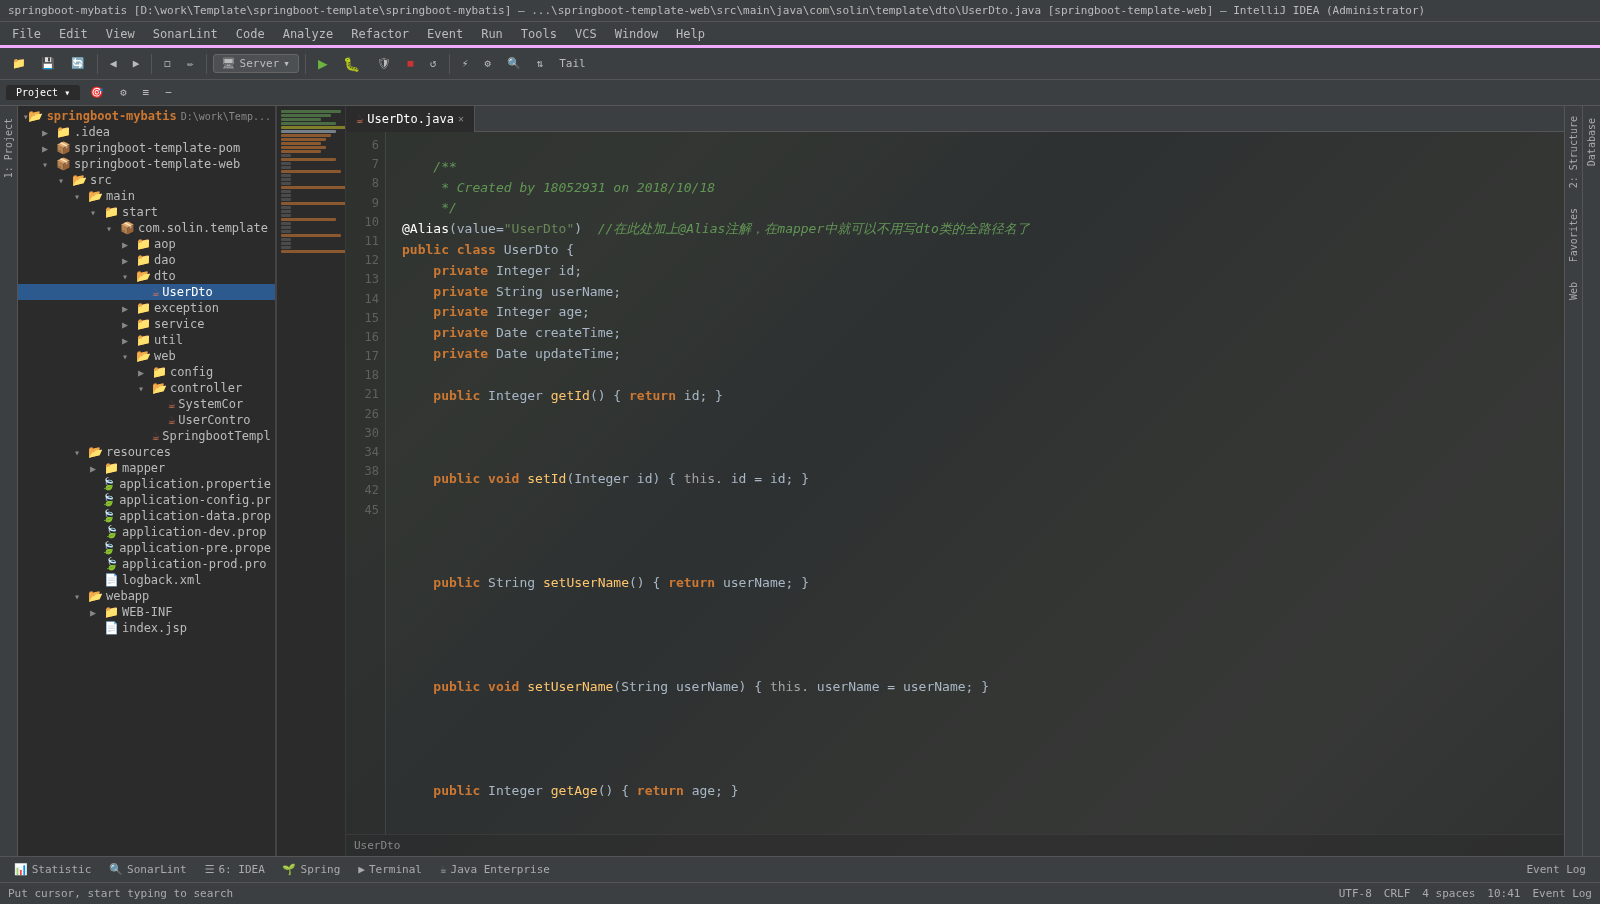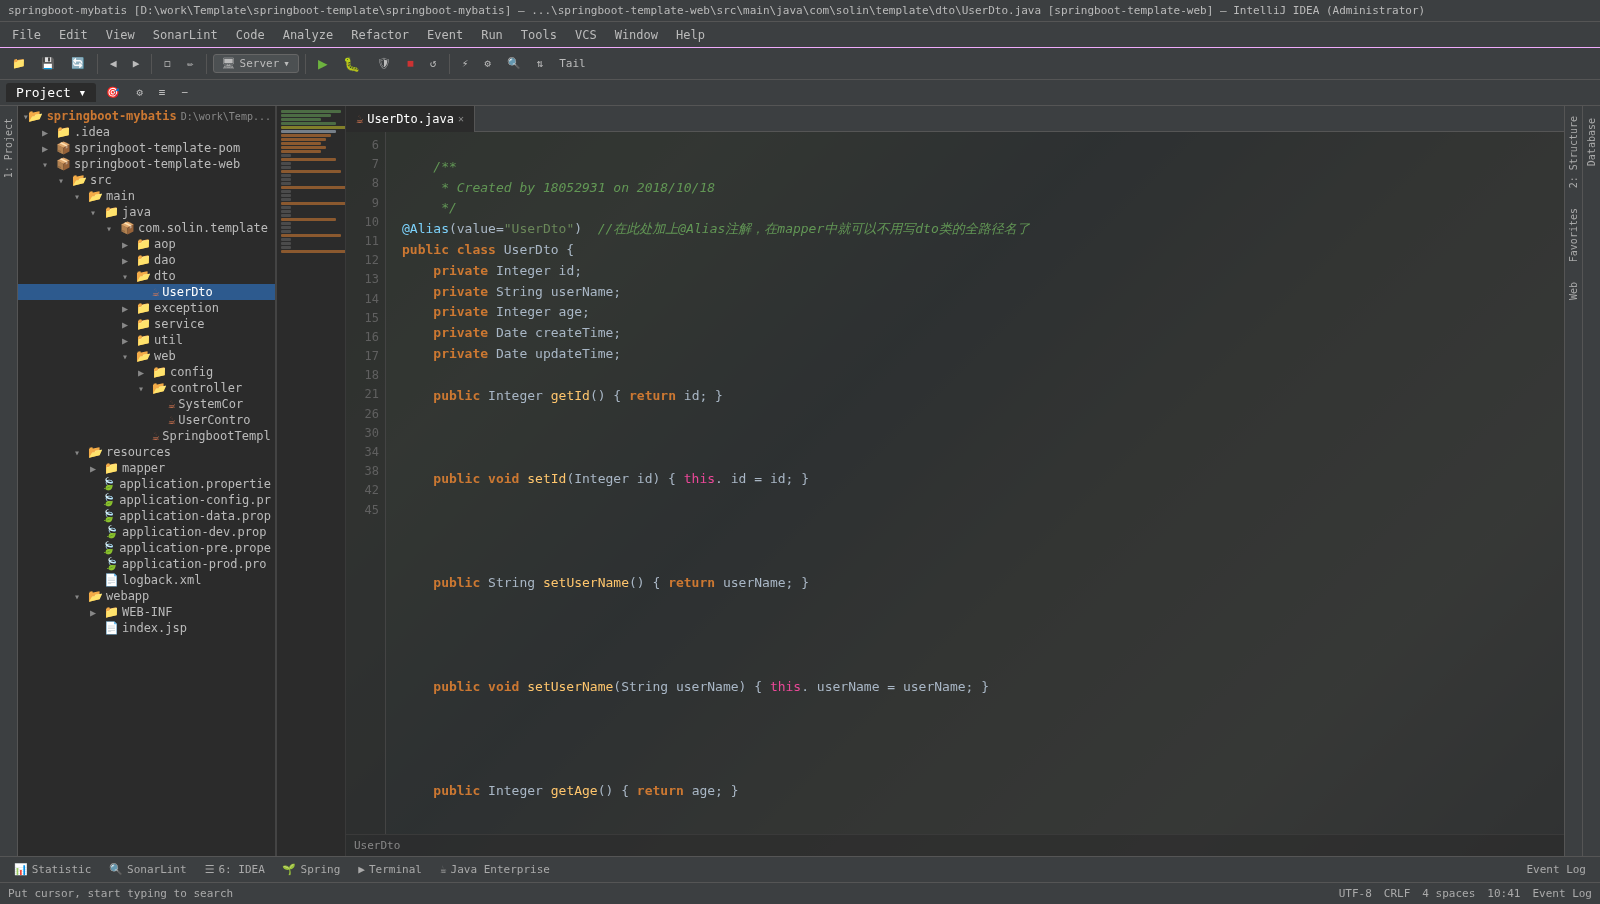--- a/index.html
+++ b/index.html
@@ -18,21 +18,21 @@
     }
     #title-bar span { overflow: hidden; white-space: nowrap; text-overflow: ellipsis; }
 
     
     #menu-bar {
       height: 26px;
       background: #3c3f41;
       display: flex;
       align-items: center;
       padding: 0 4px;
-      border-bottom: 1px solid #f0abfc;
+      border-bottom: 3px solid #f0abfc;
       gap: 2px;
     }
     .menu-item {
       color: #bbbbbb;
       padding: 2px 8px;
       cursor: pointer;
       font-size: 12px;
       border-radius: 3px;
     }
 
@@ -77,21 +77,21 @@
       height: 26px;
       background: #3c3f41;
       display: flex;
       align-items: center;
       padding: 0 6px;
       border-bottom: 1px solid #555;
     }
     .project-tab {
       color: #bbbbbb;
       padding: 2px 10px;
-      font-size: 13px;
+      font-size: 10px;
       cursor: pointer;
       border-radius: 3px 3px 0 0;
     }
     .project-tab.active { background: #2b2b2b; color: #ffffff; }
 
     
     #main-layout {
       display: flex;
       height: calc(904px - 22px - 26px - 32px - 26px - 26px - 22px);
     }
@@ -202,24 +202,24 @@
       padding: 4px 0 4px 16px;
       font-size: 13px;
       line-height: 1.6;
       color: #a9b7c6;
       background: rgba(43, 43, 43, 0.75);
       white-space: pre;
       overflow: auto;
     }
     .kw { color: #cc7832; font-weight: bold; }
     .comment { color: #629755; font-style: italic; }
-    .annotation { color: #7dd3fc; }
+    .annotation { color: #ffffff; }
     .string { color: #6a8759; }
     .method { color: #ffc66d; }
-    .this-kw { color: #ec4899; }
+    .this-kw { color: #a3a3a3; }
 
     
     #minimap {
       width: 70px;
       background: rgba(43, 43, 43, 0.9);
       border-left: 1px solid #444;
       overflow: hidden;
       position: relative;
       z-index: 1;
     }
@@ -423,21 +423,21 @@
       <span class="tree-indent" style="width:52px"></span>
       <span class="tree-arrow">▾</span>
       <span class="tree-icon folder-icon">📂</span>
       <span>main</span>
     </div>
 
     <div class="tree-item">
       <span class="tree-indent" style="width:68px"></span>
       <span class="tree-arrow">▾</span>
       <span class="tree-icon" style="color:#6897bb;">📁</span>
-      <span>java</span>
+      <span>start</span>
     </div>
 
     <div class="tree-item">
       <span class="tree-indent" style="width:84px"></span>
       <span class="tree-arrow">▾</span>
       <span class="tree-icon" style="color:#6db33f;">📦</span>
       <span>com.solin.template</span>
     </div>
 
     <div class="tree-item">

